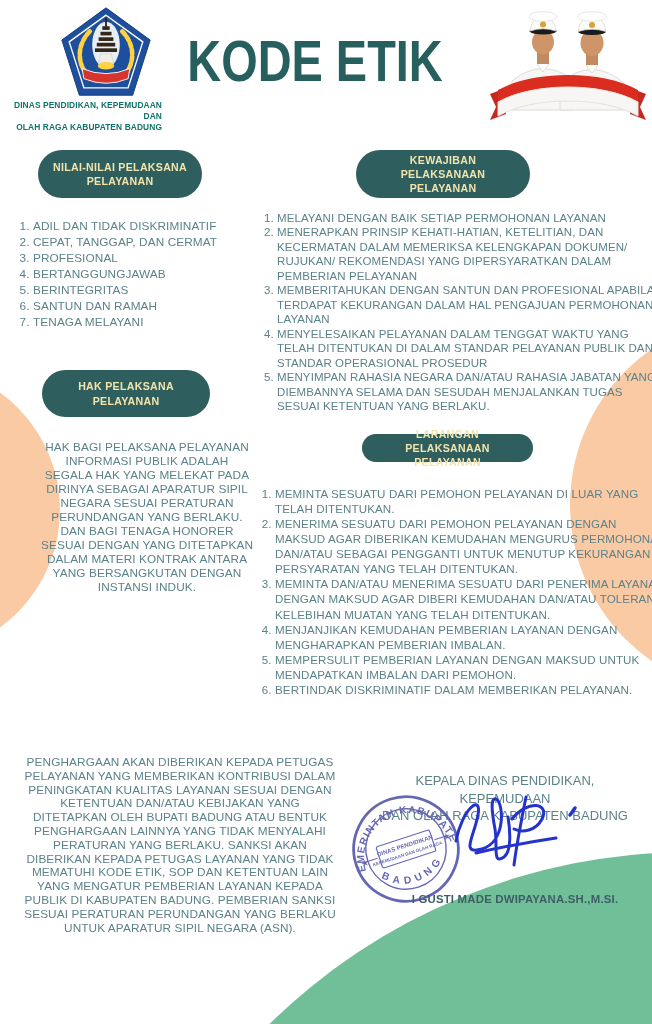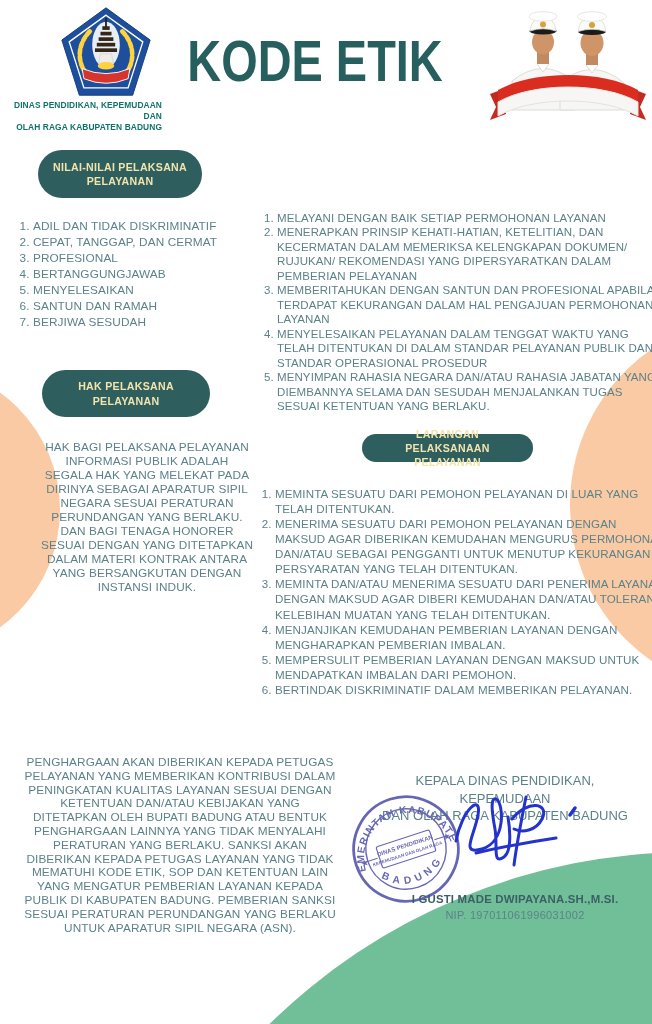--- a/index.html
+++ b/index.html
@@ -129,25 +129,28 @@
   </svg>
 
   <div class="pill pill-nilai">
     <span>NILAI-NILAI PELAKSANA PELAYANAN</span>
   </div>
   <ol class="num-list list-nilai">
       <li>ADIL DAN TIDAK DISKRIMINATIF</li>
       <li>CEPAT, TANGGAP, DAN CERMAT</li>
       <li>PROFESIONAL</li>
       <li>BERTANGGUNGJAWAB</li>
-      <li>MENYELESAIKAN</li>
+      <li>BERINTEGRITAS</li>
       <li>SANTUN DAN RAMAH</li>
-      <li>BERJIWA SESUDAH</li>
+      <li>TENAGA MELAYANI</li>
     </ol>
 
+  <div class="pill pill-kewajiban">
+    <span>KEWAJIBAN PELAKSANAAN PELAYANAN</span>
+  </div>
   <ol class="num-list list-kewajiban">
       <li>MELAYANI DENGAN BAIK SETIAP PERMOHONAN LAYANAN</li>
       <li>MENERAPKAN PRINSIP KEHATI-HATIAN, KETELITIAN, DAN KECERMATAN DALAM MEMERIKSA KELENGKAPAN DOKUMEN/ RUJUKAN/ REKOMENDASI YANG DIPERSYARATKAN DALAM PEMBERIAN PELAYANAN</li>
       <li>MEMBERITAHUKAN DENGAN SANTUN DAN PROFESIONAL APABILA TERDAPAT KEKURANGAN DALAM HAL PENGAJUAN PERMOHONAN LAYANAN</li>
       <li>MENYELESAIKAN PELAYANAN DALAM TENGGAT WAKTU YANG TELAH DITENTUKAN DI DALAM STANDAR PELAYANAN PUBLIK DAN STANDAR OPERASIONAL PROSEDUR</li>
       <li>MENYIMPAN RAHASIA NEGARA DAN/ATAU RAHASIA JABATAN YANG DIEMBANNYA SELAMA DAN SESUDAH MENJALANKAN TUGAS SESUAI KETENTUAN YANG BERLAKU.</li>
     </ol>
 
   <div class="pill pill-hak">
     <span>HAK PELAKSANA PELAYANAN</span>
@@ -199,15 +202,14 @@
     <g fill="none" stroke="#2433cc" stroke-width="3" stroke-linecap="round">
       <path d="M8,52 C14,20 34,4 30,26 C26,48 12,66 34,60 C58,53 56,14 48,10 C42,8 44,24 47,40 C50,58 44,76 56,68 C64,62 62,40 60,28"></path>
       <path d="M78,8 C72,38 68,60 66,76"></path>
       <path d="M64,30 C80,10 102,14 94,30 C88,42 74,44 66,40"></path>
       <path d="M28,64 C58,57 88,52 108,49"></path>
       <path d="M122,26 l5,-7" stroke-width="3.5"></path>
     </g>
   </svg>
 
   <div class="sig-name">I GUSTI MADE DWIPAYANA.SH.,M.SI.</div>
-  <div class="sig-nip">NIP. 197011061996031002</div>
 
 </div>
 
 </body></html>

